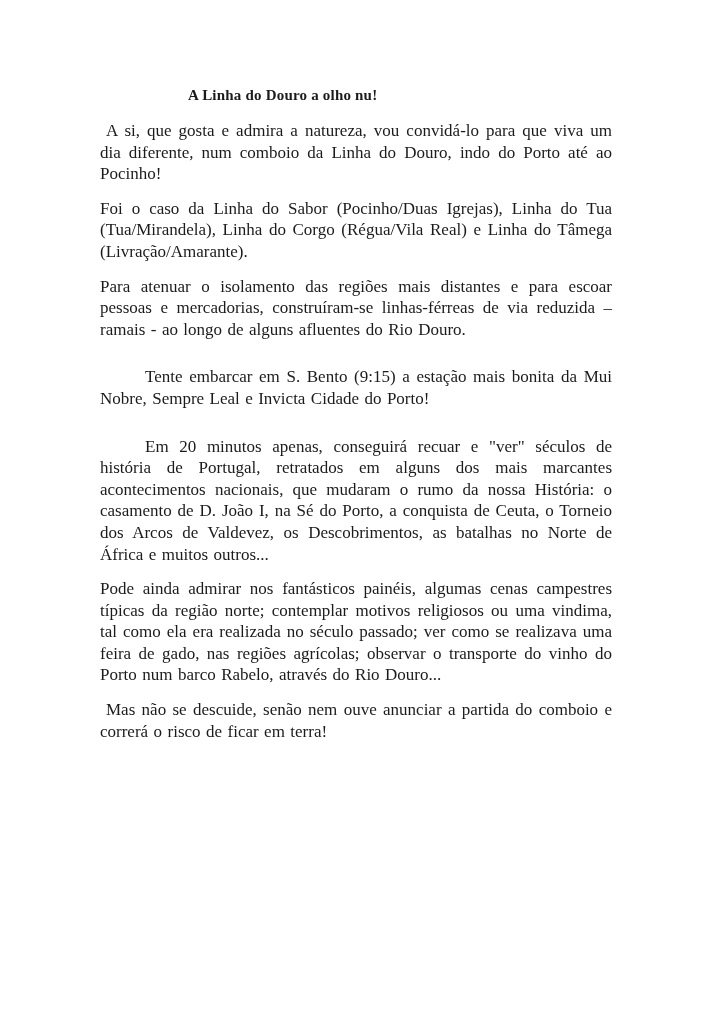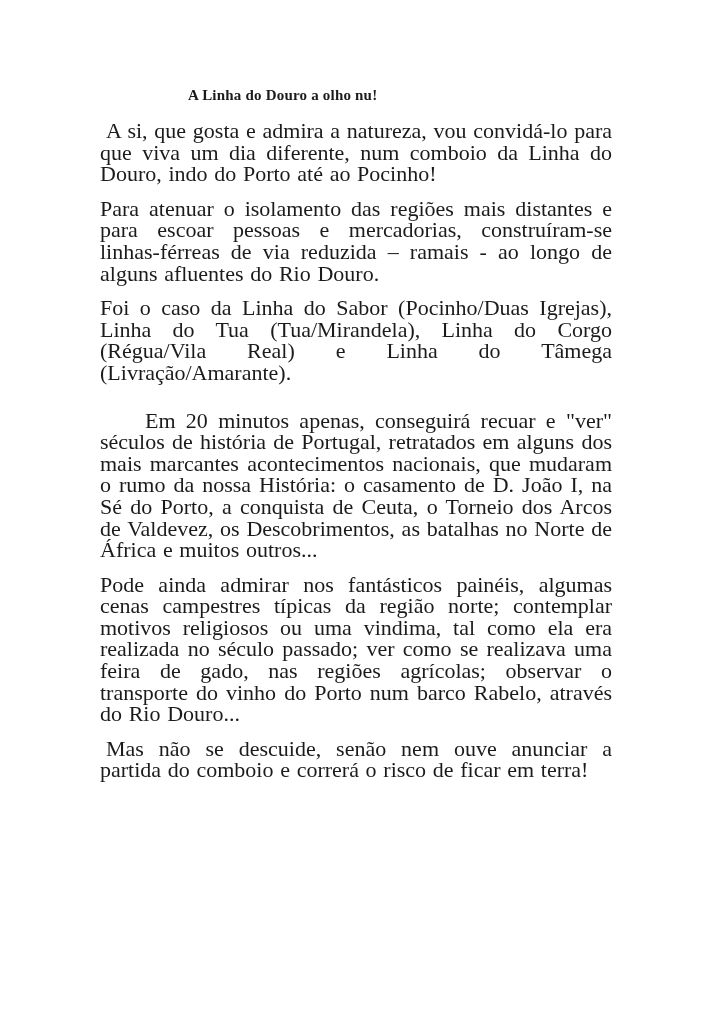--- a/index.html
+++ b/index.html
@@ -31,45 +31,46 @@
   }
   .doc-title {
     font-size: 15px;
     font-weight: bold;
     line-height: 22px;
     margin: 0 0 14px 0;
     padding-left: 88px;
     letter-spacing: 0.2px;
   }
   .para {
-    font-size: 22px;
+    font-size: 17px;
     line-height: 21.6px;
     text-align: justify;
     margin: 0 16px 13px 0;
     word-spacing: 1.2px;
   }
   .indent-small { text-indent: 6px; }
   .indent-tab   { text-indent: 45px; }
   .gap-before   { margin-top: 26px; }
 </style>
 </head>
 <body>
 
 <div class="page">
   <div class="content">
 
     <h1 class="doc-title">A Linha do Douro a olho nu!</h1>
 
     <p class="para indent-small">A si, que gosta e admira a natureza, vou convidá-lo para que viva um dia diferente, num comboio da Linha do Douro, indo do Porto até ao Pocinho!</p>
 
 
+    <p class="para">Foi o caso da Linha do Sabor (Pocinho/Duas Igrejas), Linha do Tua (Tua/Mirandela), Linha do Corgo (Régua/Vila Real) e Linha do Tâmega (Livração/Amarante).</p>
+
     <p class="para">Para atenuar o isolamento das regiões mais distantes e para escoar pessoas e mercadorias, construíram-se linhas-férreas de via reduzida – ramais - ao longo de alguns afluentes do Rio Douro.</p>
 
-    <p class="para">Foi o caso da Linha do Sabor (Pocinho/Duas Igrejas), Linha do Tua (Tua/Mirandela), Linha do Corgo (Régua/Vila Real) e Linha do Tâmega (Livração/Amarante).</p>
-
+    <p class="para indent-tab gap-before">Tente embarcar em S. Bento (9:15) a estação mais bonita da Mui Nobre, Sempre Leal e Invicta Cidade do Porto!</p>
 
 
     <p class="para indent-tab gap-before">Em 20 minutos apenas, conseguirá recuar e "ver" séculos de história de Portugal, retratados em alguns dos mais marcantes acontecimentos nacionais, que mudaram o rumo da nossa História: o casamento de D. João I, na Sé do Porto, a conquista de Ceuta, o Torneio dos Arcos de Valdevez, os Descobrimentos, as batalhas no Norte de África e muitos outros...</p>
 
     <p class="para">Pode ainda admirar nos fantásticos painéis, algumas cenas campestres típicas da região norte; contemplar motivos religiosos ou uma vindima, tal como ela era realizada no século passado; ver como se realizava uma feira de gado, nas regiões agrícolas; observar o transporte do vinho do Porto num barco Rabelo, através do Rio Douro...</p>
 
     <p class="para indent-small">Mas não se descuide, senão nem ouve anunciar a partida do comboio e correrá o risco de ficar em terra!</p>
 
   </div>
 </div>

